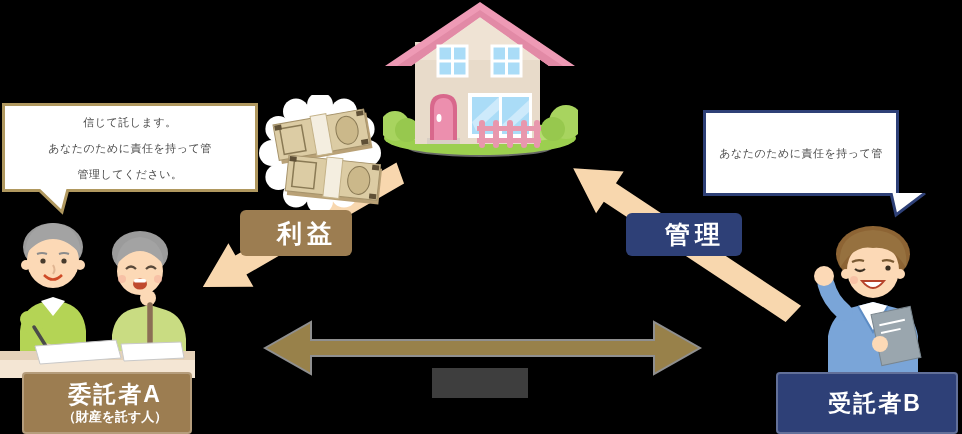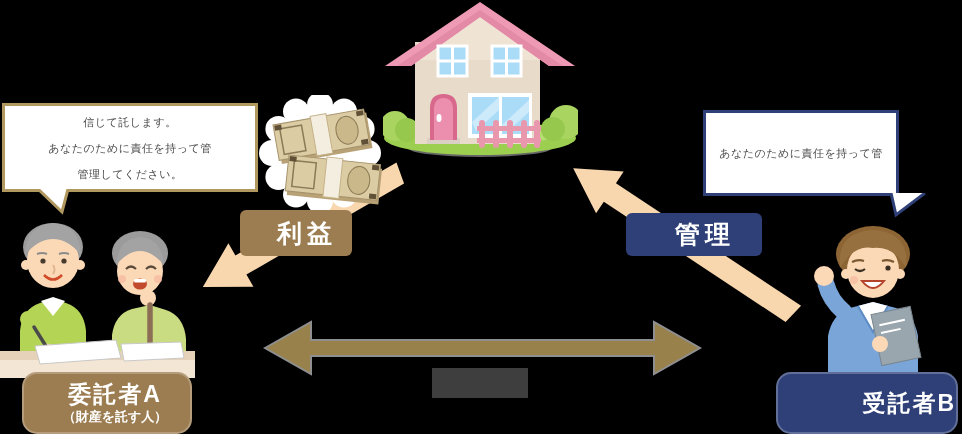--- a/index.html
+++ b/index.html
@@ -17,29 +17,29 @@
   .bubble.left{left:2px;top:103px;width:256px;height:89px;border:3px solid #b0985f;}
   .bubble.right{left:703px;top:110px;width:196px;height:86px;border:3px solid #2e4077;line-height:27px;}
   .bubble-tail{position:absolute;z-index:8;}
   
   .flow-label{
     position:absolute;border-radius:6px;color:#fff;font-weight:bold;
     font-size:25px;letter-spacing:5px;display:flex;align-items:center;
     justify-content:center;z-index:5;padding-left:22px;box-sizing:border-box;
   }
   .flow-label.profit{left:240px;top:210px;width:112px;height:46px;background:#9c7d51;}
-  .flow-label.management{left:626px;top:213px;width:136px;height:43px;background:#2e4077;}
+  .flow-label.management{left:626px;top:213px;width:116px;height:43px;background:#2e4077;}
   
   .party-label{
-    position:absolute;border-radius:15px;color:#fff;text-align:center;
+    position:absolute;border-radius:4px;color:#fff;text-align:center;
     display:flex;flex-direction:column;justify-content:center;z-index:8;
     box-sizing:border-box;border:2px solid rgba(255,255,255,.25);padding-left:16px;
   }
   .party-label.trustor{left:22px;top:372px;width:170px;height:62px;background:#9c7d51;}
-  .party-label.trustee{left:776px;top:372px;width:182px;height:62px;background:#2e4077;align-items:flex-end;}
+  .party-label.trustee{left:776px;top:372px;width:182px;height:62px;background:#2e4077;}
   .party-title{font-size:23px;font-weight:bold;letter-spacing:2px;line-height:27px;}
   .party-subtitle{font-size:13px;font-weight:bold;letter-spacing:0;line-height:17px;}
   
   .center-dark-box{
     position:absolute;left:432px;top:368px;width:96px;height:30px;
     background:#3e3e3e;z-index:4;
   }
   .layer{position:absolute;left:0;top:0;z-index:2;}
   .house{position:absolute;left:383px;top:2px;z-index:1;}
   .money{position:absolute;left:255px;top:95px;z-index:3;}

